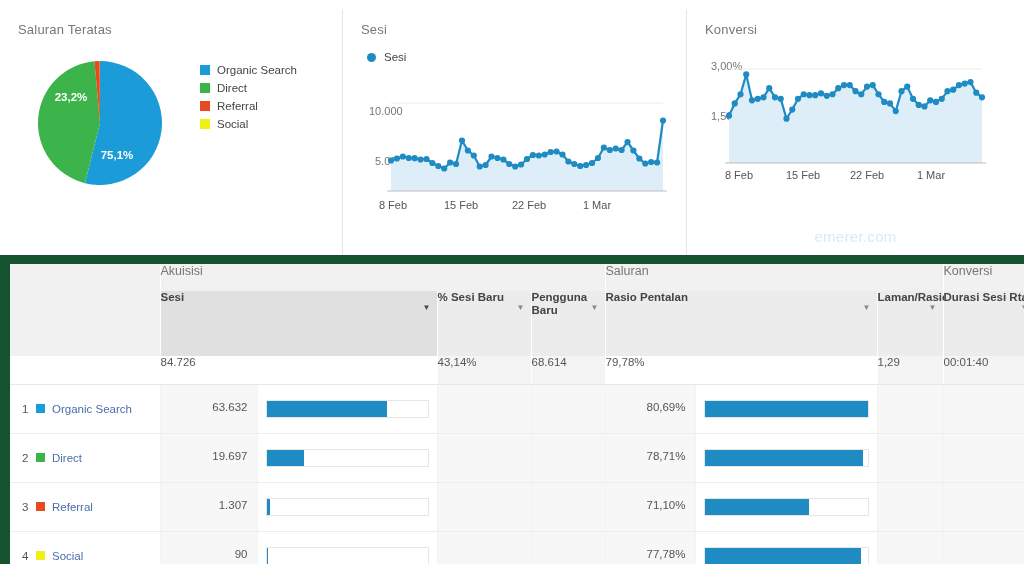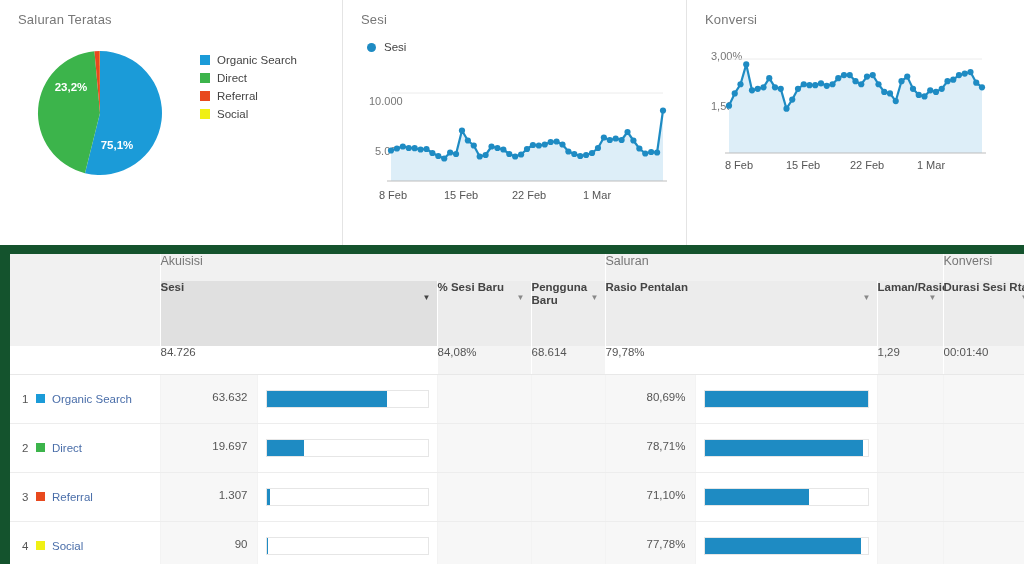--- a/index.html
+++ b/index.html
@@ -11,20 +11,21 @@
     overflow: hidden;
   }
 
   
   .widgets {
     display: flex;
     height: 245px;
     width: 1024px;
     background: #fff;
     border-bottom: 1px solid #e3e3e3;
+    margin-top: 10px;
   }
   .widget {
     position: relative;
     height: 245px;
     background: #fff;
   }
   .widget.w-pie   { width: 343px; border-right: 1px solid #e4e4e4; }
   .widget.w-sesi  { width: 344px; border-right: 1px solid #e4e4e4; }
   .widget.w-konv  { width: 337px; }
 
@@ -366,20 +367,21 @@
           <circle cx="267.00" cy="46.31" r="3.1" fill="#1e8bc3"></circle>
           <line x1="10" x2="271" y1="112" y2="112" stroke="#bdbdbd" stroke-width="1"></line>
         </svg>
       <div class="x-ticks" style="left:28px; top:128px; width:275px;">
         <span style="left:24px;">8 Feb</span>
         <span style="left:88px;">15 Feb</span>
         <span style="left:152px;">22 Feb</span>
         <span style="left:216px;">1 Mar</span>
       </div>
     </div>
+    <div class="watermark">emerer.com</div>
   </div>
 </div>
 
 <div class="table-wrap">
   <table class="ga">
     <colgroup>
       <col style="width:150px">
         <col style="width:97px">
         <col style="width:180px">
       <col style="width:94px">
@@ -428,21 +430,21 @@
 
       <th>
         
         
       </th>
     </tr>
 
     <tr class="sum-row">
       <td class="label"></td>
       <td class="white" colspan="2">84.726</td>
-      <td>84,08%</td>
+      <td>43,14%</td>
       <td>68.614</td>
       <td class="white" colspan="2">79,78%</td>
       <td>1,29</td>
       <td>00:01:40</td>
 
       <td>US$0,00</td>
     </tr>
 
     <tr class="data-row">
       <td class="dim">

